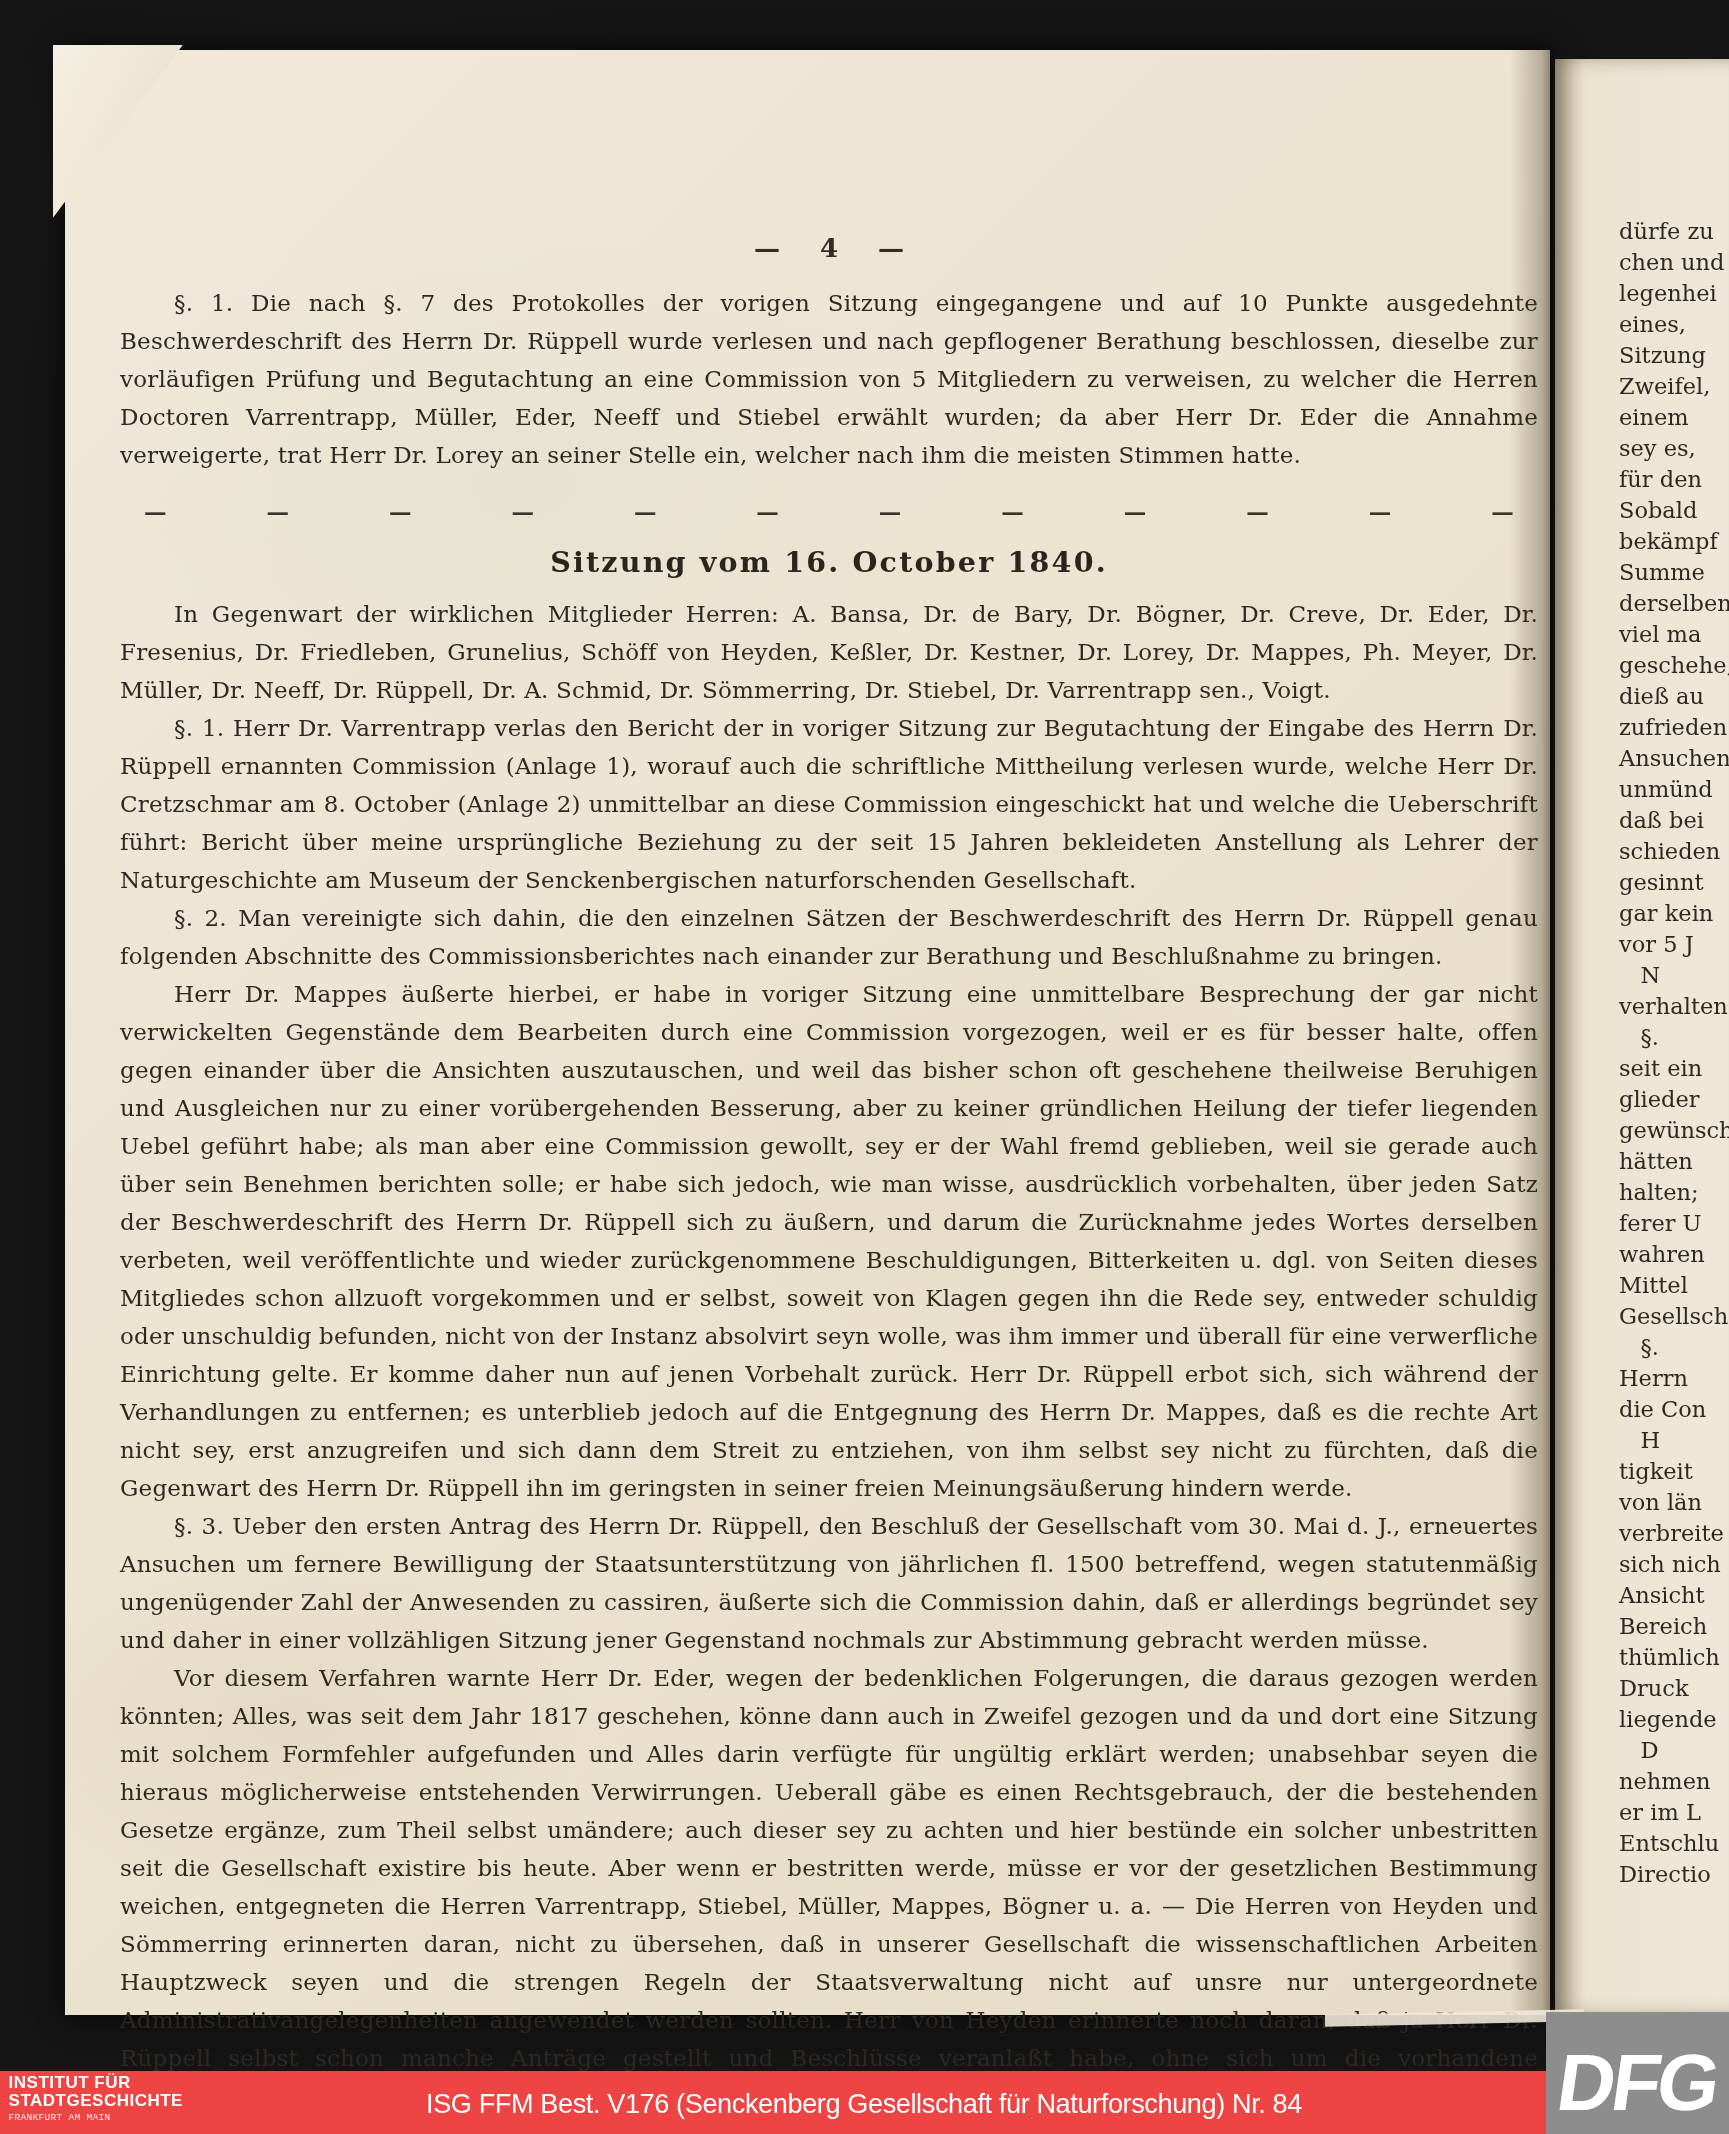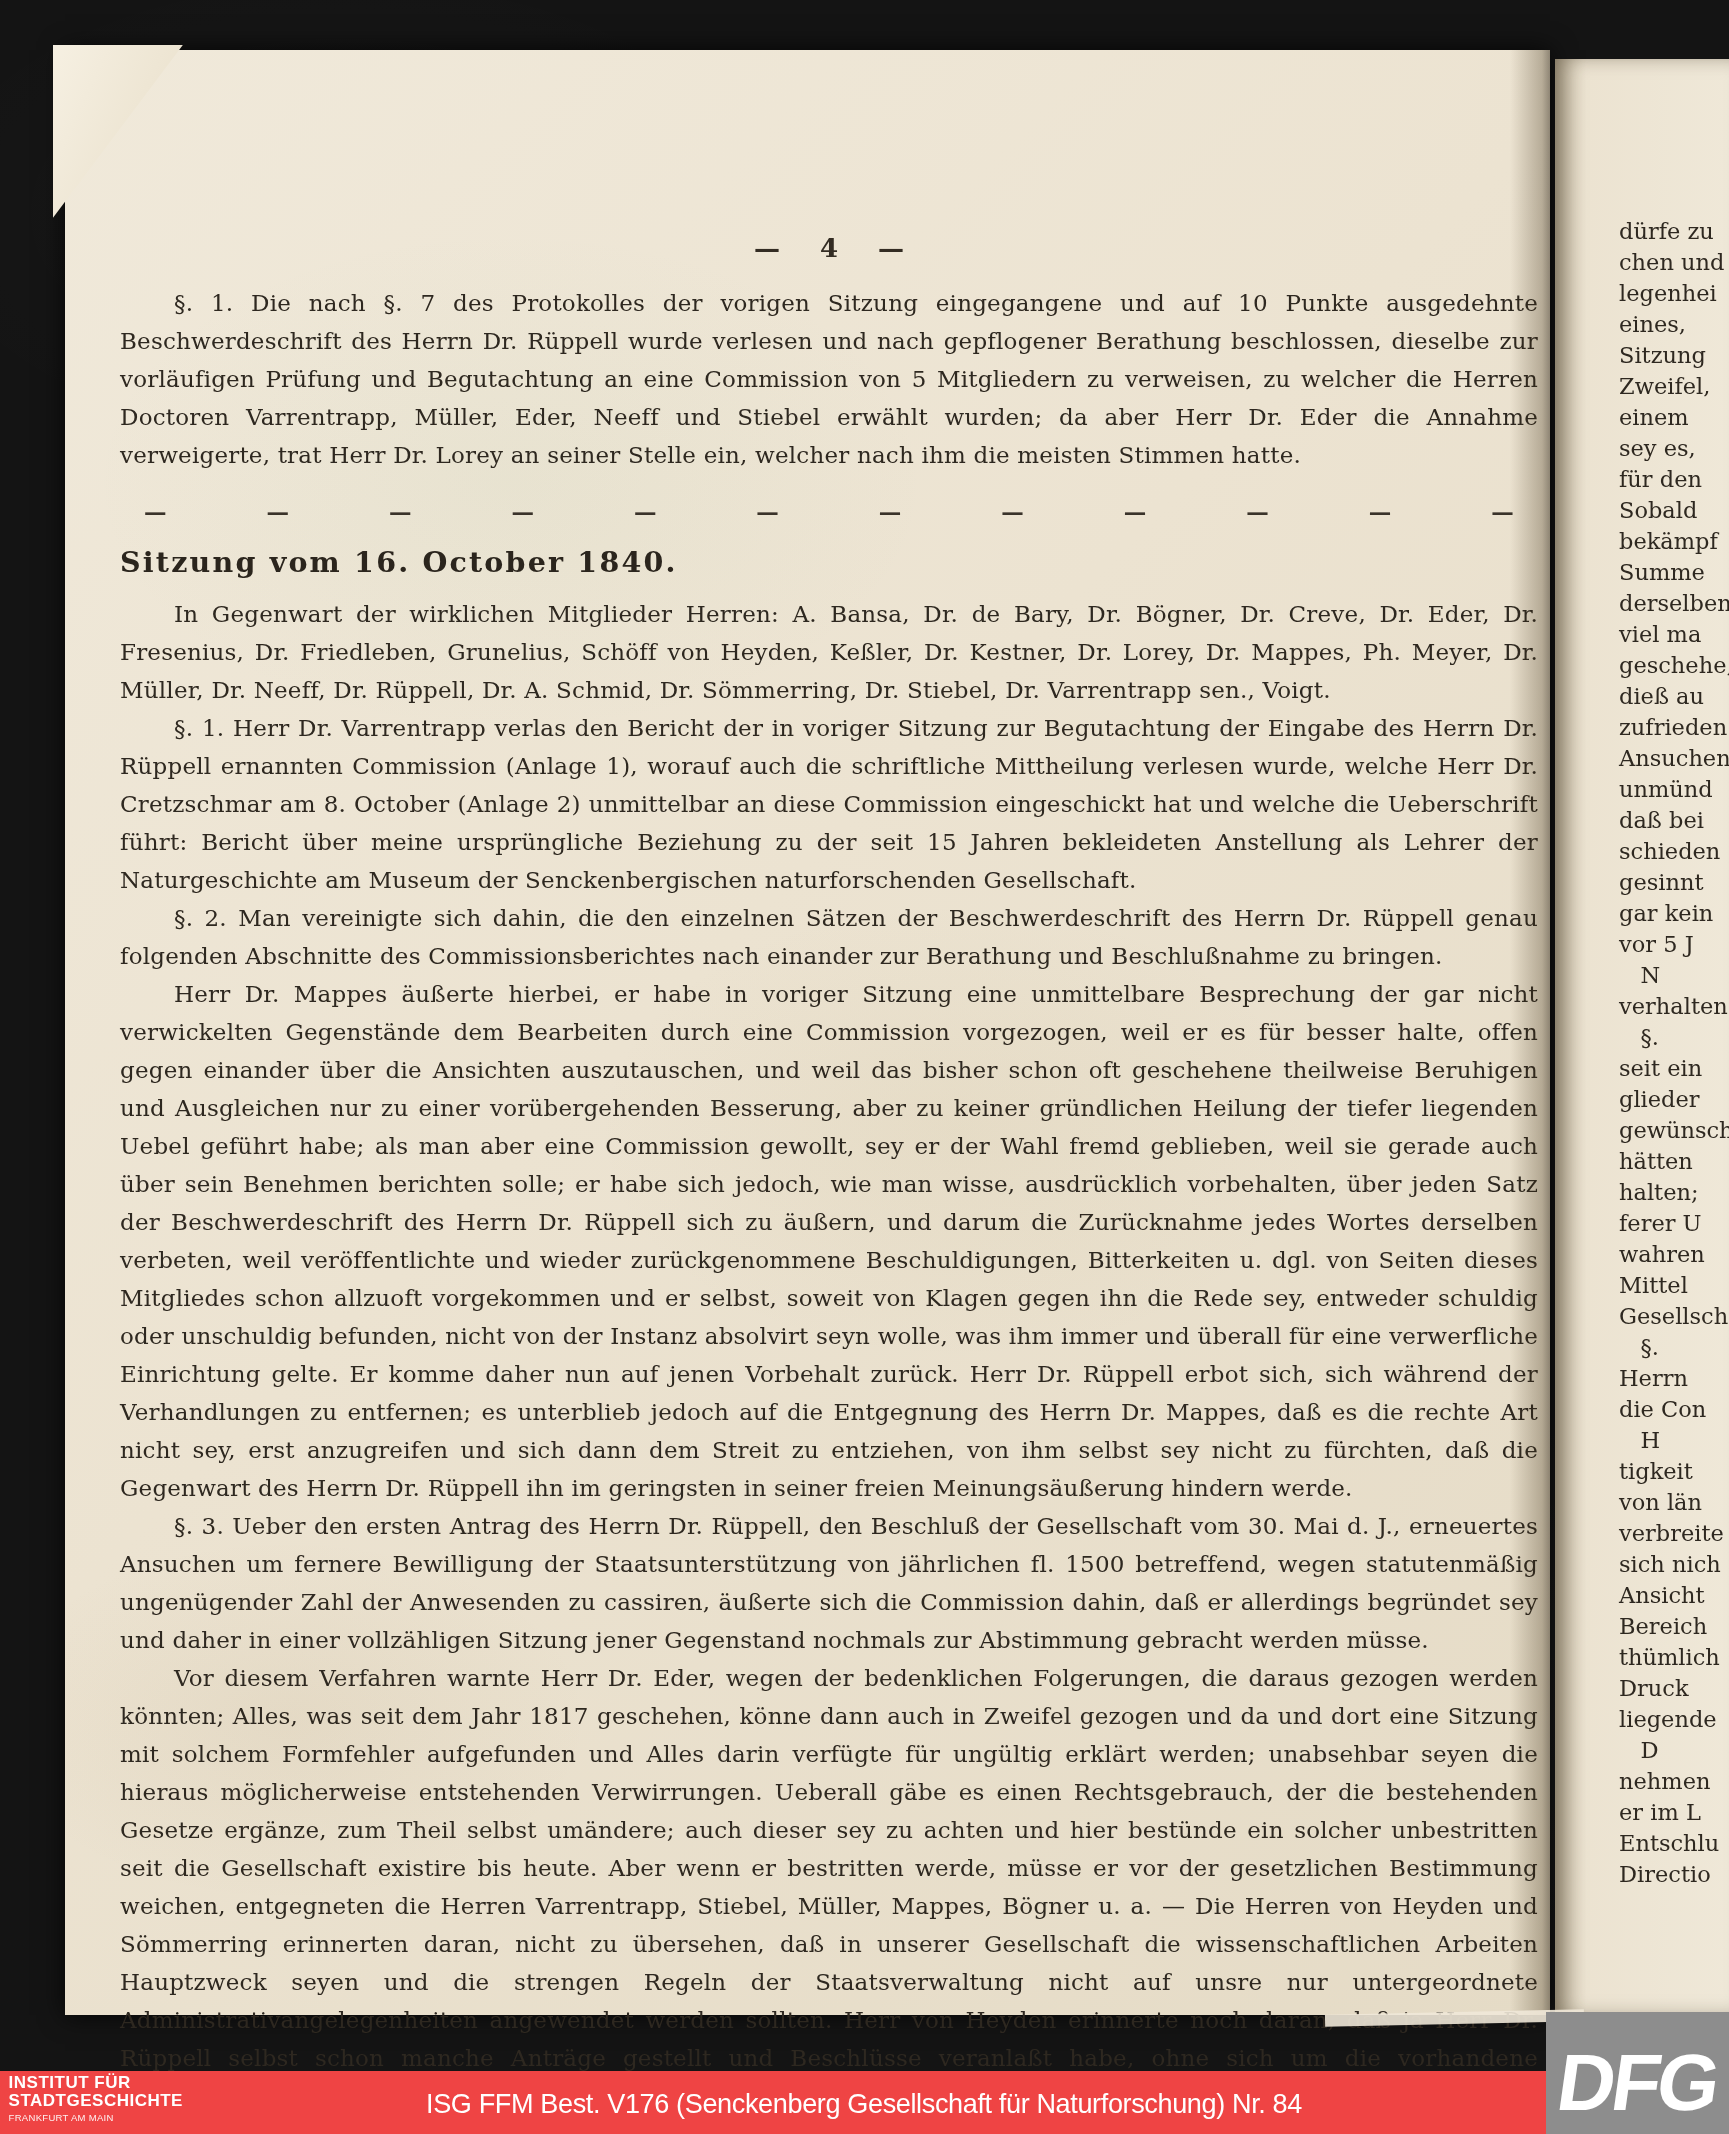--- a/index.html
+++ b/index.html
@@ -49,21 +49,21 @@
     text-align:justify;
   }
   .body-text p{margin:0;text-indent:54px;}
   .divider-row{
     display:flex;justify-content:space-between;
     padding:0 24px;margin:19px 0 12px 0;
     font-weight:bold;color:#3a332a;
   }
   .divider-row div{font-size:22.5px;}
   .section-heading{
-    margin:12px 0 14px 0;text-align:left;
+    margin:12px 0 14px 0;text-align:center;
     font-size:28.5px;font-weight:bold;letter-spacing:2.2px;color:#2b251d;
   }
 
   
   .adjacent-strip{
     position:absolute;left:1555px;top:59px;width:175px;height:1956px;
     background:linear-gradient(to right,#d9cfb9 0%, #ece3d1 18%, #efe8d8 100%);
     box-shadow:inset 14px 0 21px -5.2px rgba(45,32,12,0.55);
     overflow:hidden;color:#2e2820;
   }
@@ -79,21 +79,21 @@
   }
   .archive-caption{
     color:#ffffff;font-family:"Liberation Sans", sans-serif;
     font-size:28.5px;letter-spacing:-0.4px;transform:scaleX(0.95);
   }
   .institute-logo{
     position:absolute;left:8.6px;bottom:12px;color:#ffffff;
     font-family:"Liberation Sans", sans-serif;line-height:1.06;z-index:3;
   }
   .institute-logo .l1,.institute-logo .l2{font-size:17px;font-weight:bold;letter-spacing:0.5px;}
-  .institute-logo .l3{font-size:9.5px;font-weight:normal;letter-spacing:0.3px;margin-top:2.6px;opacity:0.92;}
+  .institute-logo .l3{font-size:9.5px;font-weight:normal;letter-spacing:0.3px;margin-top:2.6px;opacity:0.92;font-family:Liberation Mono, monospace;}
   .dfg-block{
     position:absolute;right:0;bottom:0;width:183px;height:123px;
     background:#8d8d8d;display:flex;align-items:flex-end;justify-content:center;z-index:2;
   }
   .dfg-text{
     color:#ffffff;font-family:"Liberation Sans", sans-serif;
     font-size:80px;font-weight:bold;transform:skewX(-8deg);
     line-height:1.0;margin-bottom:12px;letter-spacing:-3.5px;
   }
   

